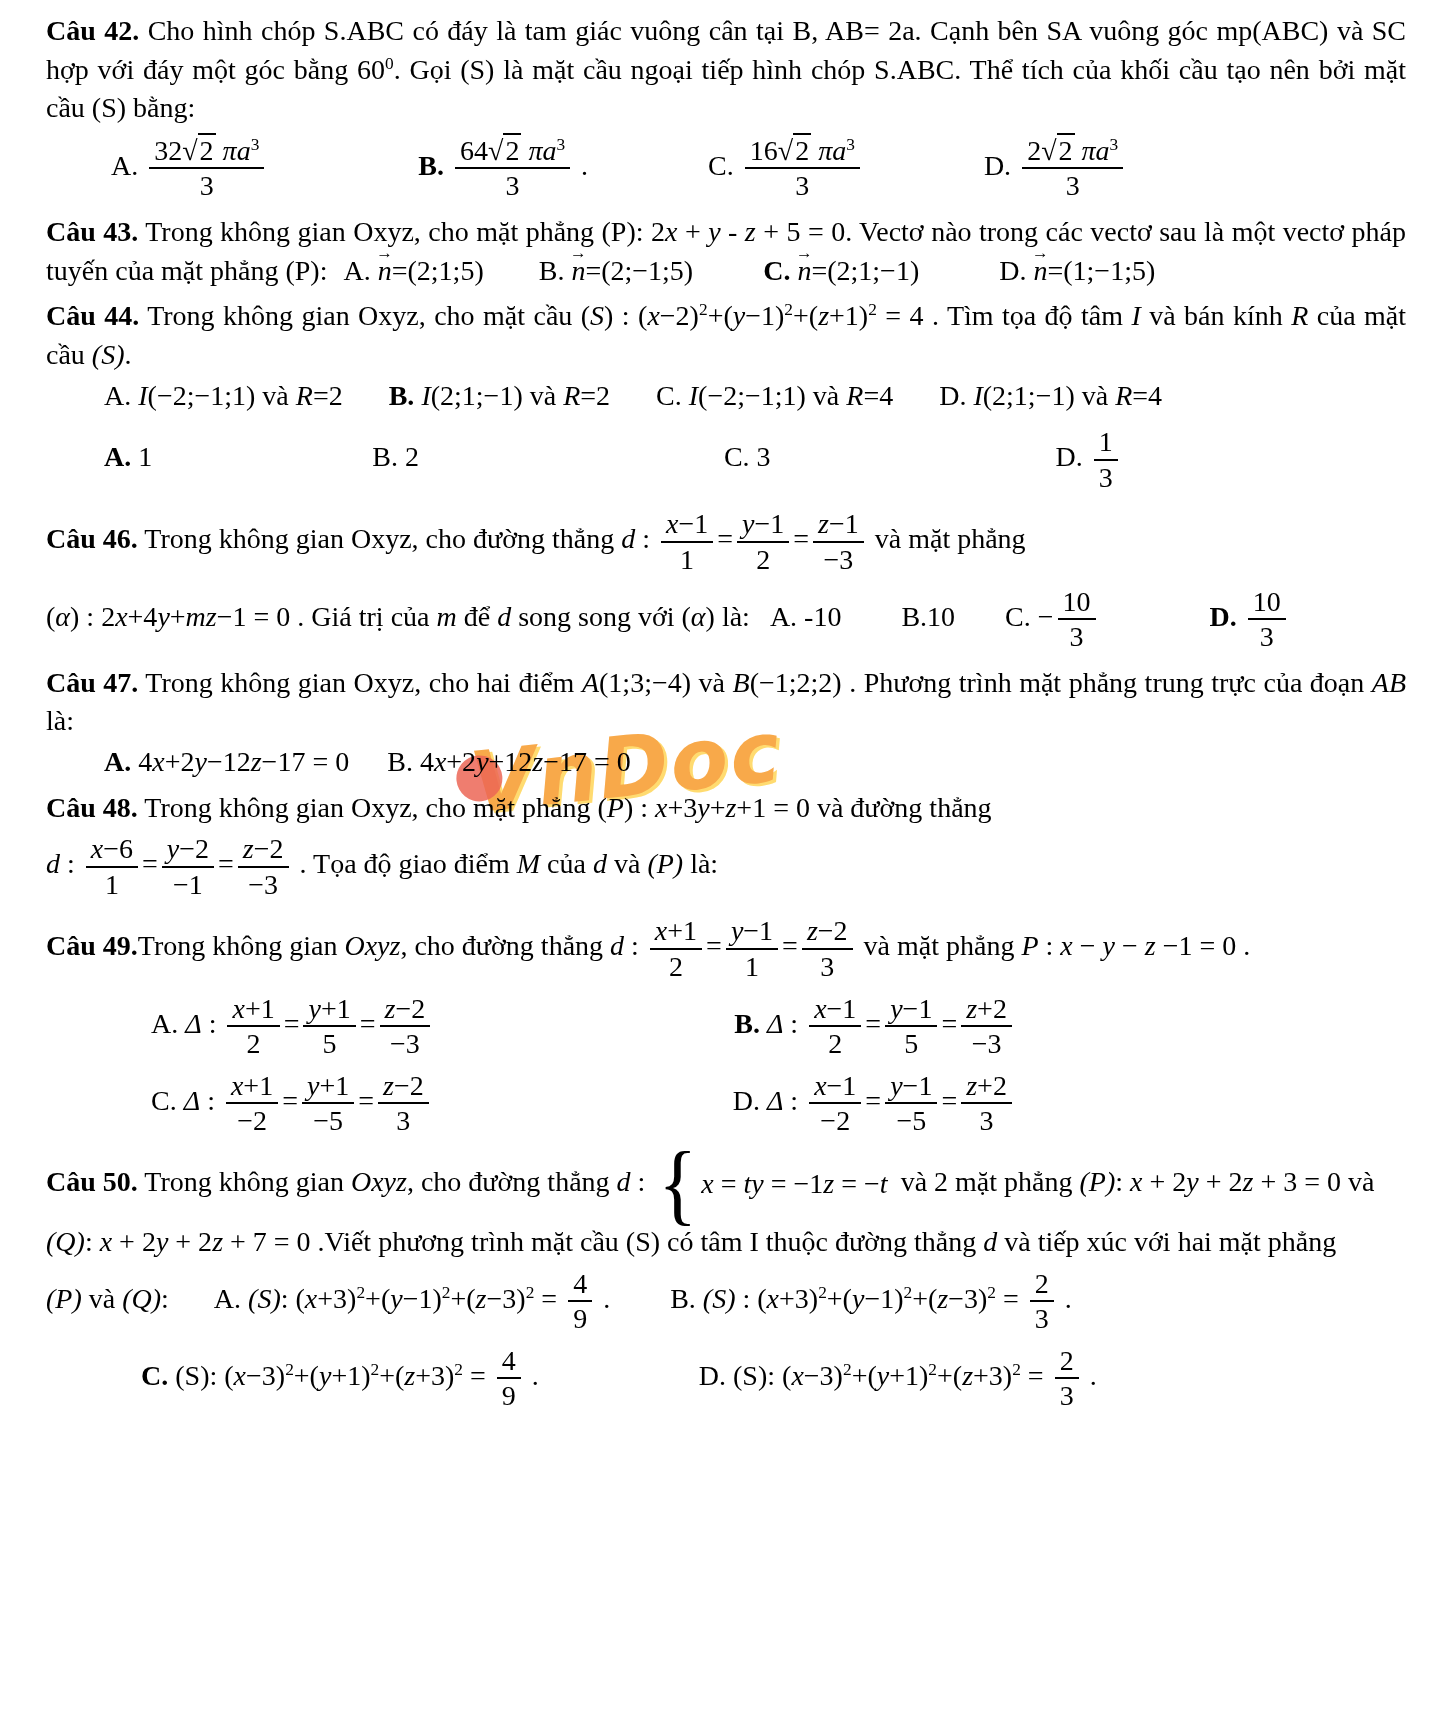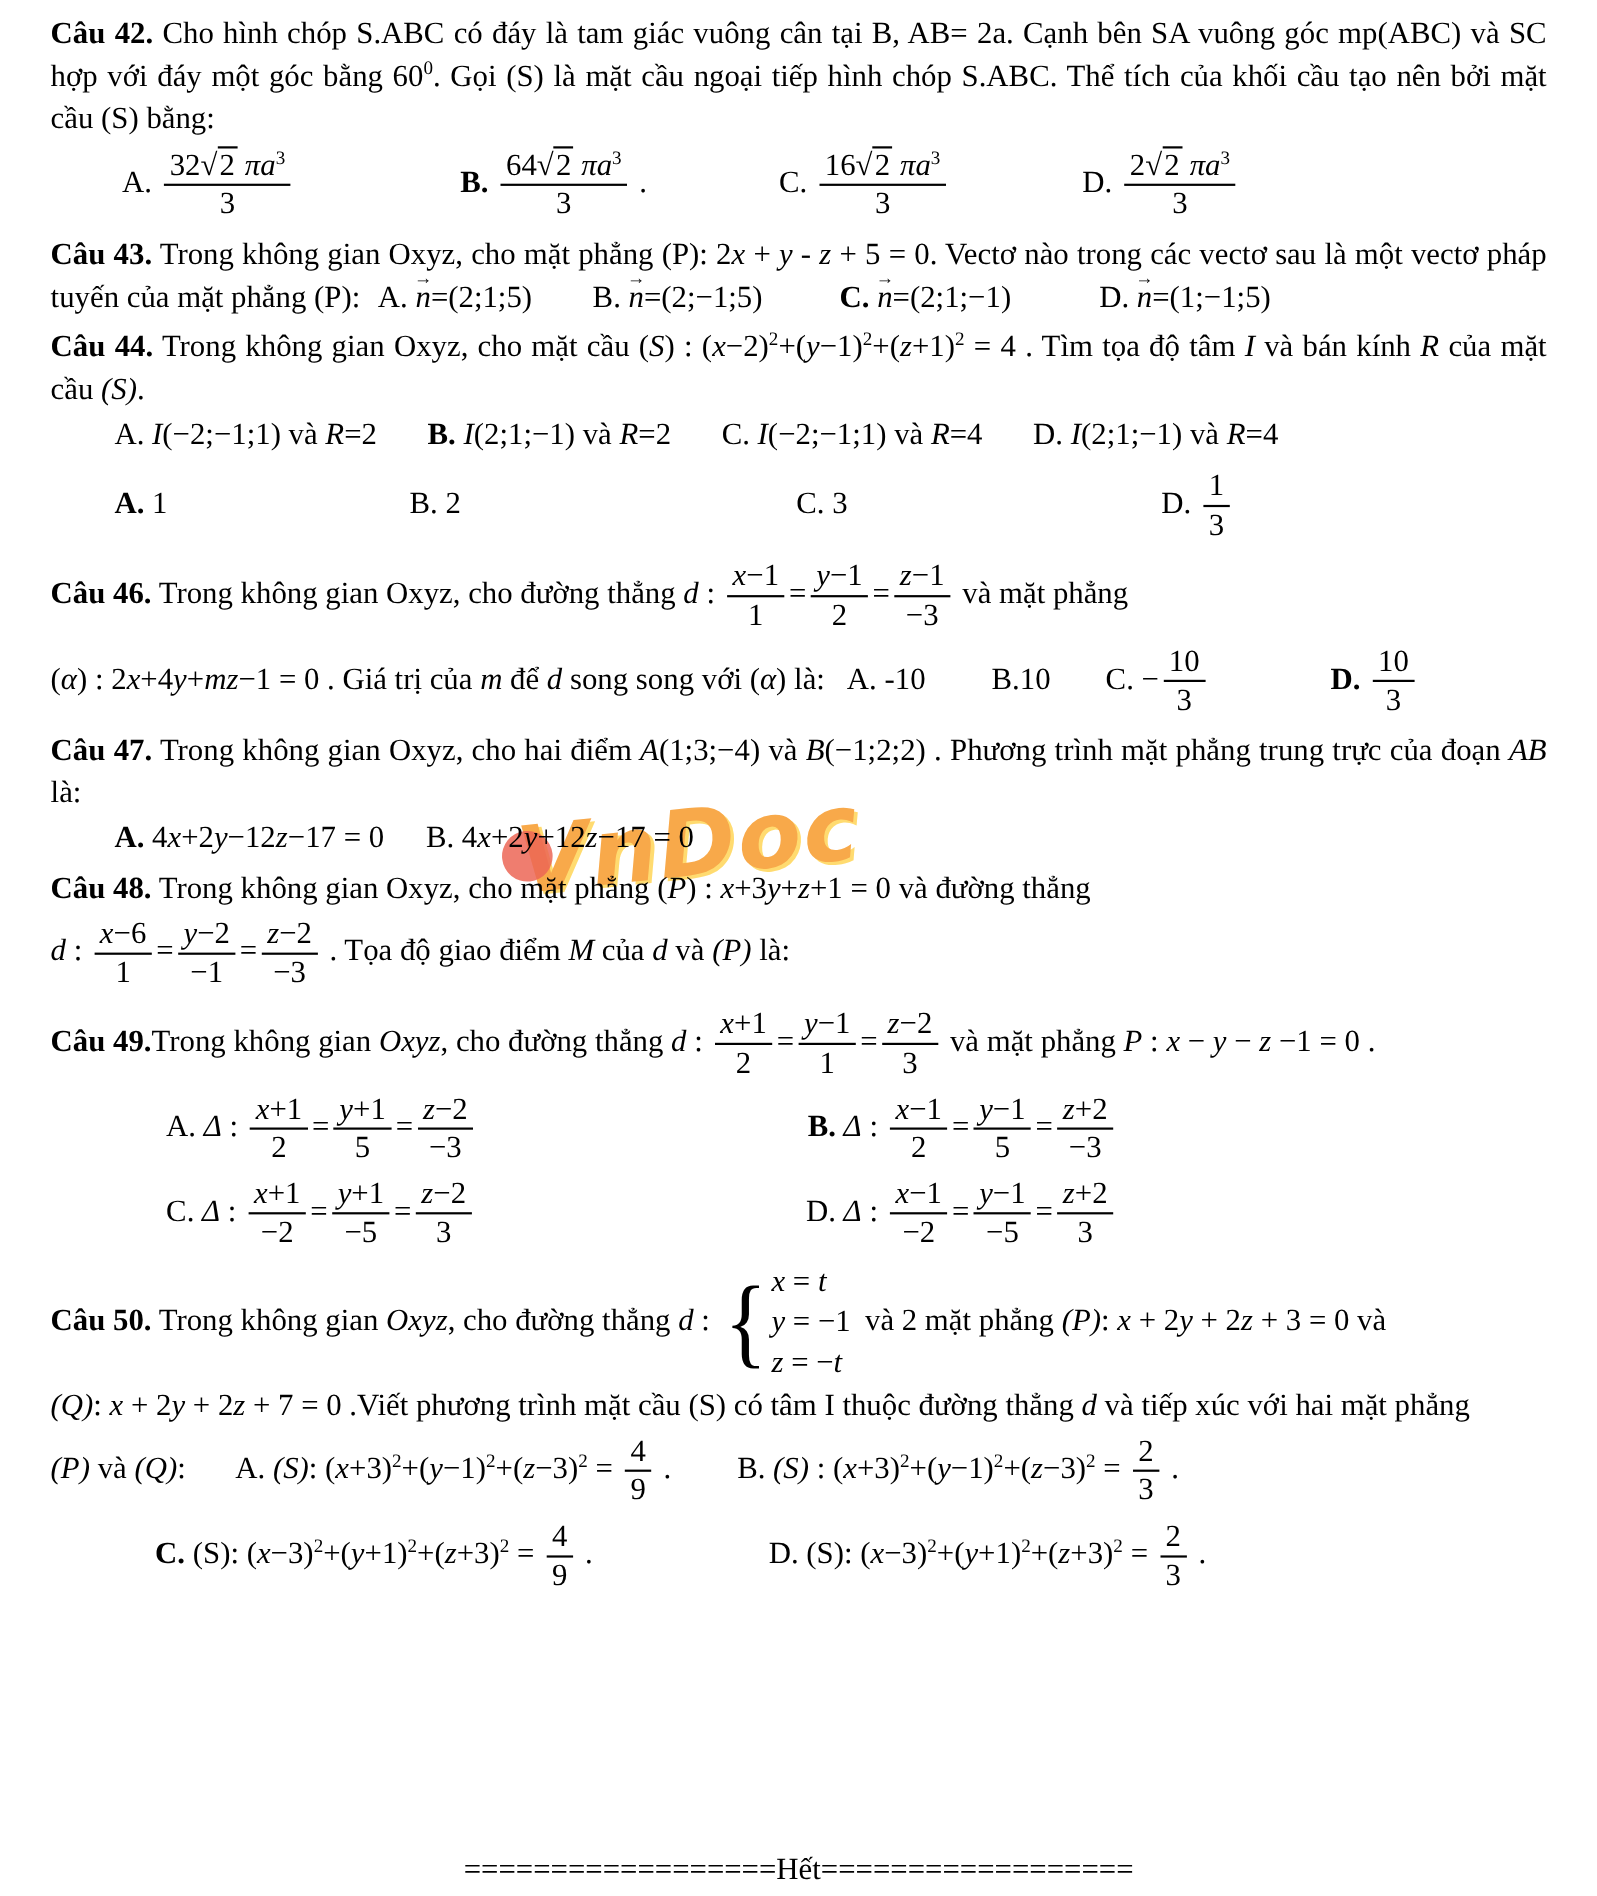--- a/index.html
+++ b/index.html
@@ -24,21 +24,21 @@
   .frac .den { display: block; padding: 0 5px; }
   sup { font-size: .62em; line-height: 0; }
   .sqrt { white-space: nowrap; }
   .sqrt .rad { font-style: normal; }
   .sqrt .radbody { border-top: 2px solid currentColor; padding: 0 2px; display: inline-block; line-height: 1.12; }
   .vec { display: inline-block; position: relative; }
   .vec .vec-arrow { position: absolute; top: -0.62em; left: 50%; transform: translateX(-50%); font-size: .6em; font-style: normal; }
   .vec .vec-body { font-style: italic; }
   .cases { display: inline-flex; align-items: center; vertical-align: middle; margin: 0 6px; }
   .cases .brace { display: inline-block; font-size: 2.9em; font-weight: 400; transform: scaleY(1.12); margin-right: 4px; line-height: .9; }
-  .cases-col { display: inline-flex; flex-direction: column; }
+  .cases-col { display: inline-flex; flex-direction: row; }
   .cases-row { line-height: 1.3; text-align: left; }
   .footer { position: absolute; z-index: 1; bottom: 8px; left: 0; right: 0; text-align: center; }
   .watermark { position: absolute; z-index: 0; left: 470px; top: 718px; transform: rotate(-6deg); opacity: .8; }
   .wm-text {
     font-family: "DejaVu Sans", sans-serif; font-weight: bold; font-style: italic;
     font-size: 84px; color: #f7941d; text-shadow: 3px 3px 0 #ffd34d; letter-spacing: 2px;
   }
   .wm-blob { position: absolute; left: -14px; top: 22px; width: 46px; height: 46px; border-radius: 50%; background: #e8412c; opacity: .85; }
 </style>
 </head>
@@ -184,16 +184,13 @@
           </span> .</div>
         <div class="para" style="padding-left: 95px;"><span class="bold">C.</span> (S): (<span class="ital">x</span>−3)<sup>2</sup>+(<span class="ital">y</span>+1)<sup>2</sup>+(<span class="ital">z</span>+3)<sup>2</sup> = <span class="frac">
             <span class="num">4</span>
             <span class="den">9</span>
           </span> .<span class="gap" style="width: 160px;"></span>D. (S): (<span class="ital">x</span>−3)<sup>2</sup>+(<span class="ital">y</span>+1)<sup>2</sup>+(<span class="ital">z</span>+3)<sup>2</sup> = <span class="frac">
             <span class="num">2</span>
             <span class="den">3</span>
           </span> .</div>
       </div>
     </div>
-  <div class="footer">
-    <span>==================Hết==================</span>
-  </div>
 </div>
 
 </body></html>

